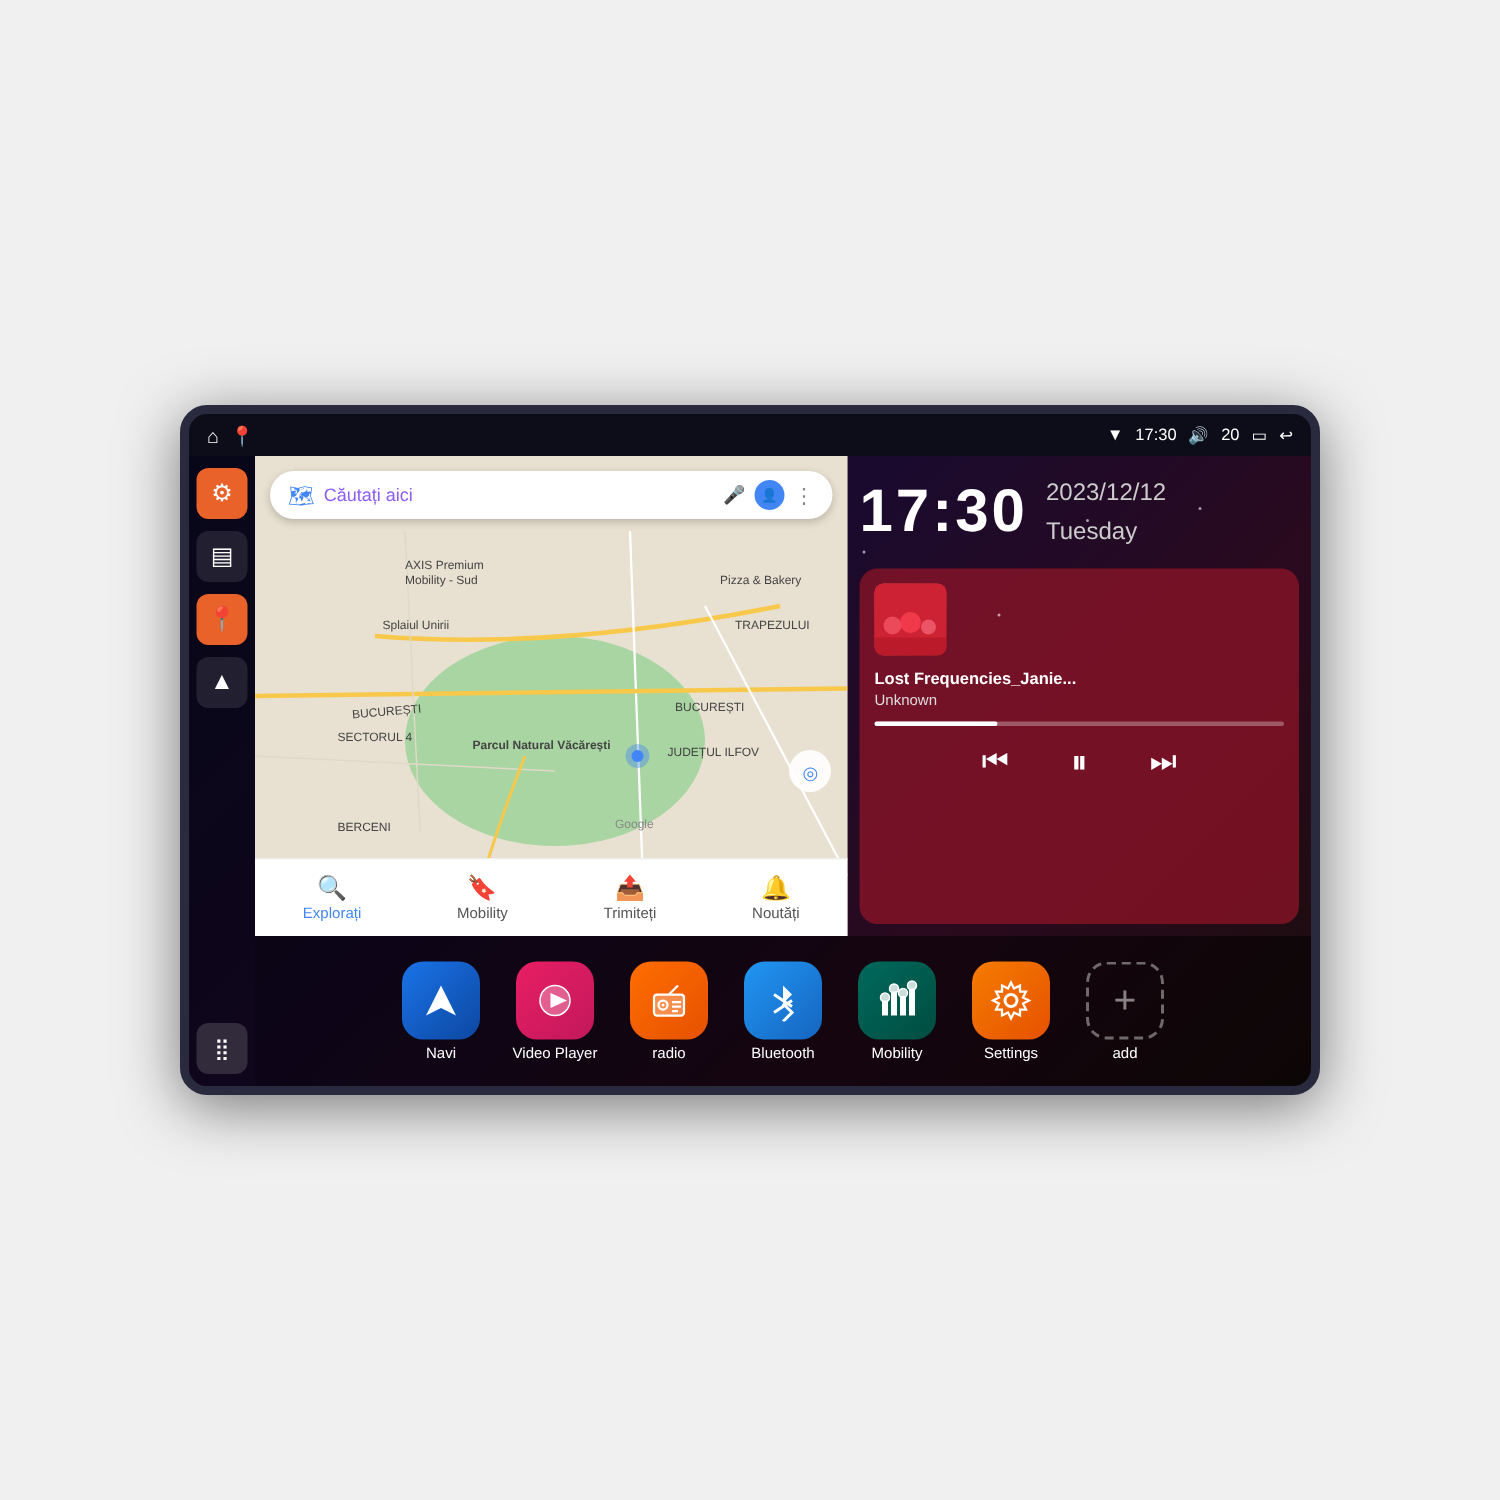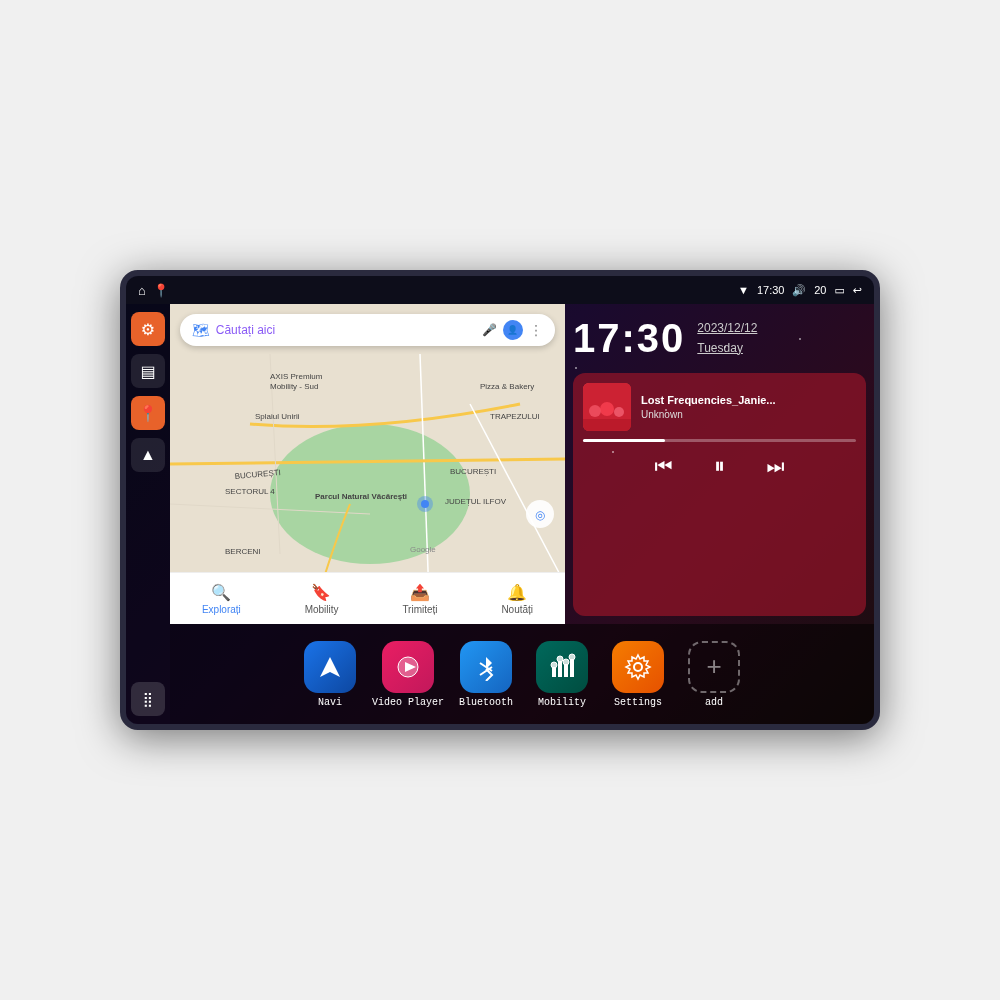--- a/index.html
+++ b/index.html
@@ -165,37 +165,37 @@
       padding: 4px 0;
     }
     .clock-time {
       font-size: 40px;
       font-weight: bold;
       color: #fff;
       letter-spacing: 2px;
     }
     .clock-date {
       color: #ccc;
-      font-size: 12px;
+      font-size: 16px;
       line-height: 1.6;
-      text-decoration: underline;
     }
 
     
     .music-widget {
       background: rgba(150, 20, 40, 0.7);
       border-radius: 12px;
       padding: 10px;
       flex: 1;
     }
     .music-top {
       display: flex;
       gap: 10px;
-      align-items: center;
+      align-items: flex-start;
       margin-bottom: 8px;
+      flex-direction: column;
     }
     .music-album {
       width: 48px; height: 48px;
       border-radius: 6px;
       background: linear-gradient(135deg, #ff4444, #aa2222);
       overflow: hidden;
       flex-shrink: 0;
       display: flex; align-items: center; justify-content: center;
       font-size: 20px;
     }
@@ -269,21 +269,20 @@
       border-radius: 14px;
       display: flex; align-items: center; justify-content: center;
       font-size: 24px;
       color: #fff;
     }
     .app-label {
       color: #fff;
       font-size: 10px;
       text-align: left;
       white-space: nowrap;
-      font-family: Liberation Mono, monospace;
     }
     .app-icon.blue-grad { background: linear-gradient(135deg, #1a73e8, #0d47a1); }
     .app-icon.red-grad { background: linear-gradient(135deg, #e53935, #b71c1c); }
     .app-icon.red-pink { background: linear-gradient(135deg, #e91e63, #c2185b); }
     .app-icon.orange-red { background: linear-gradient(135deg, #ff6d00, #e65100); }
     .app-icon.blue-light { background: linear-gradient(135deg, #2196F3, #1565C0); }
     .app-icon.dark-teal { background: linear-gradient(135deg, #00695c, #004d40); }
     .app-icon.orange-br { background: linear-gradient(135deg, #F57C00, #E65100); }
     .app-icon.grey-add {
       background: transparent;
@@ -478,20 +477,34 @@
           <div class="app-item">
             <div class="app-icon red-pink">
               <svg width="28" height="28" viewBox="0 0 28 28">
                 <circle cx="14" cy="14" r="10" fill="rgba(255,255,255,0.3)" stroke="white" stroke-width="1"></circle>
                 <polygon points="11,9 22,14 11,19" fill="white"></polygon>
               </svg>
             </div>
             <span class="app-label">Video Player</span>
           </div>
 
+          <div class="app-item">
+            <div class="app-icon orange-red">
+              <svg width="28" height="28" viewBox="0 0 28 28">
+                <rect x="4" y="10" width="20" height="14" rx="2" fill="rgba(255,255,255,0.3)" stroke="white" stroke-width="1.5"></rect>
+                <line x1="14" y1="10" x2="20" y2="4" stroke="white" stroke-width="1.5"></line>
+                <circle cx="10" cy="17" r="3" fill="none" stroke="white" stroke-width="1.5"></circle>
+                <circle cx="10" cy="17" r="1" fill="white"></circle>
+                <line x1="16" y1="15" x2="22" y2="15" stroke="white" stroke-width="1.5"></line>
+                <line x1="16" y1="18" x2="22" y2="18" stroke="white" stroke-width="1.5"></line>
+                <line x1="16" y1="21" x2="20" y2="21" stroke="white" stroke-width="1.5"></line>
+              </svg>
+            </div>
+            <span class="app-label">radio</span>
+          </div>
 
           <div class="app-item">
             <div class="app-icon blue-light">
               <svg width="28" height="28" viewBox="0 0 28 28">
                 <path d="M14 4 L20 10 L14 16 L14 4 Z" fill="white"></path>
                 <path d="M14 16 L20 22 L14 28" fill="none" stroke="white" stroke-width="2"></path>
                 <path d="M8 8 L20 16" stroke="none"></path>
                 <line x1="8" y1="10" x2="20" y2="18" stroke="white" stroke-width="2"></line>
                 <line x1="8" y1="22" x2="20" y2="14" stroke="white" stroke-width="2"></line>
               </svg>

